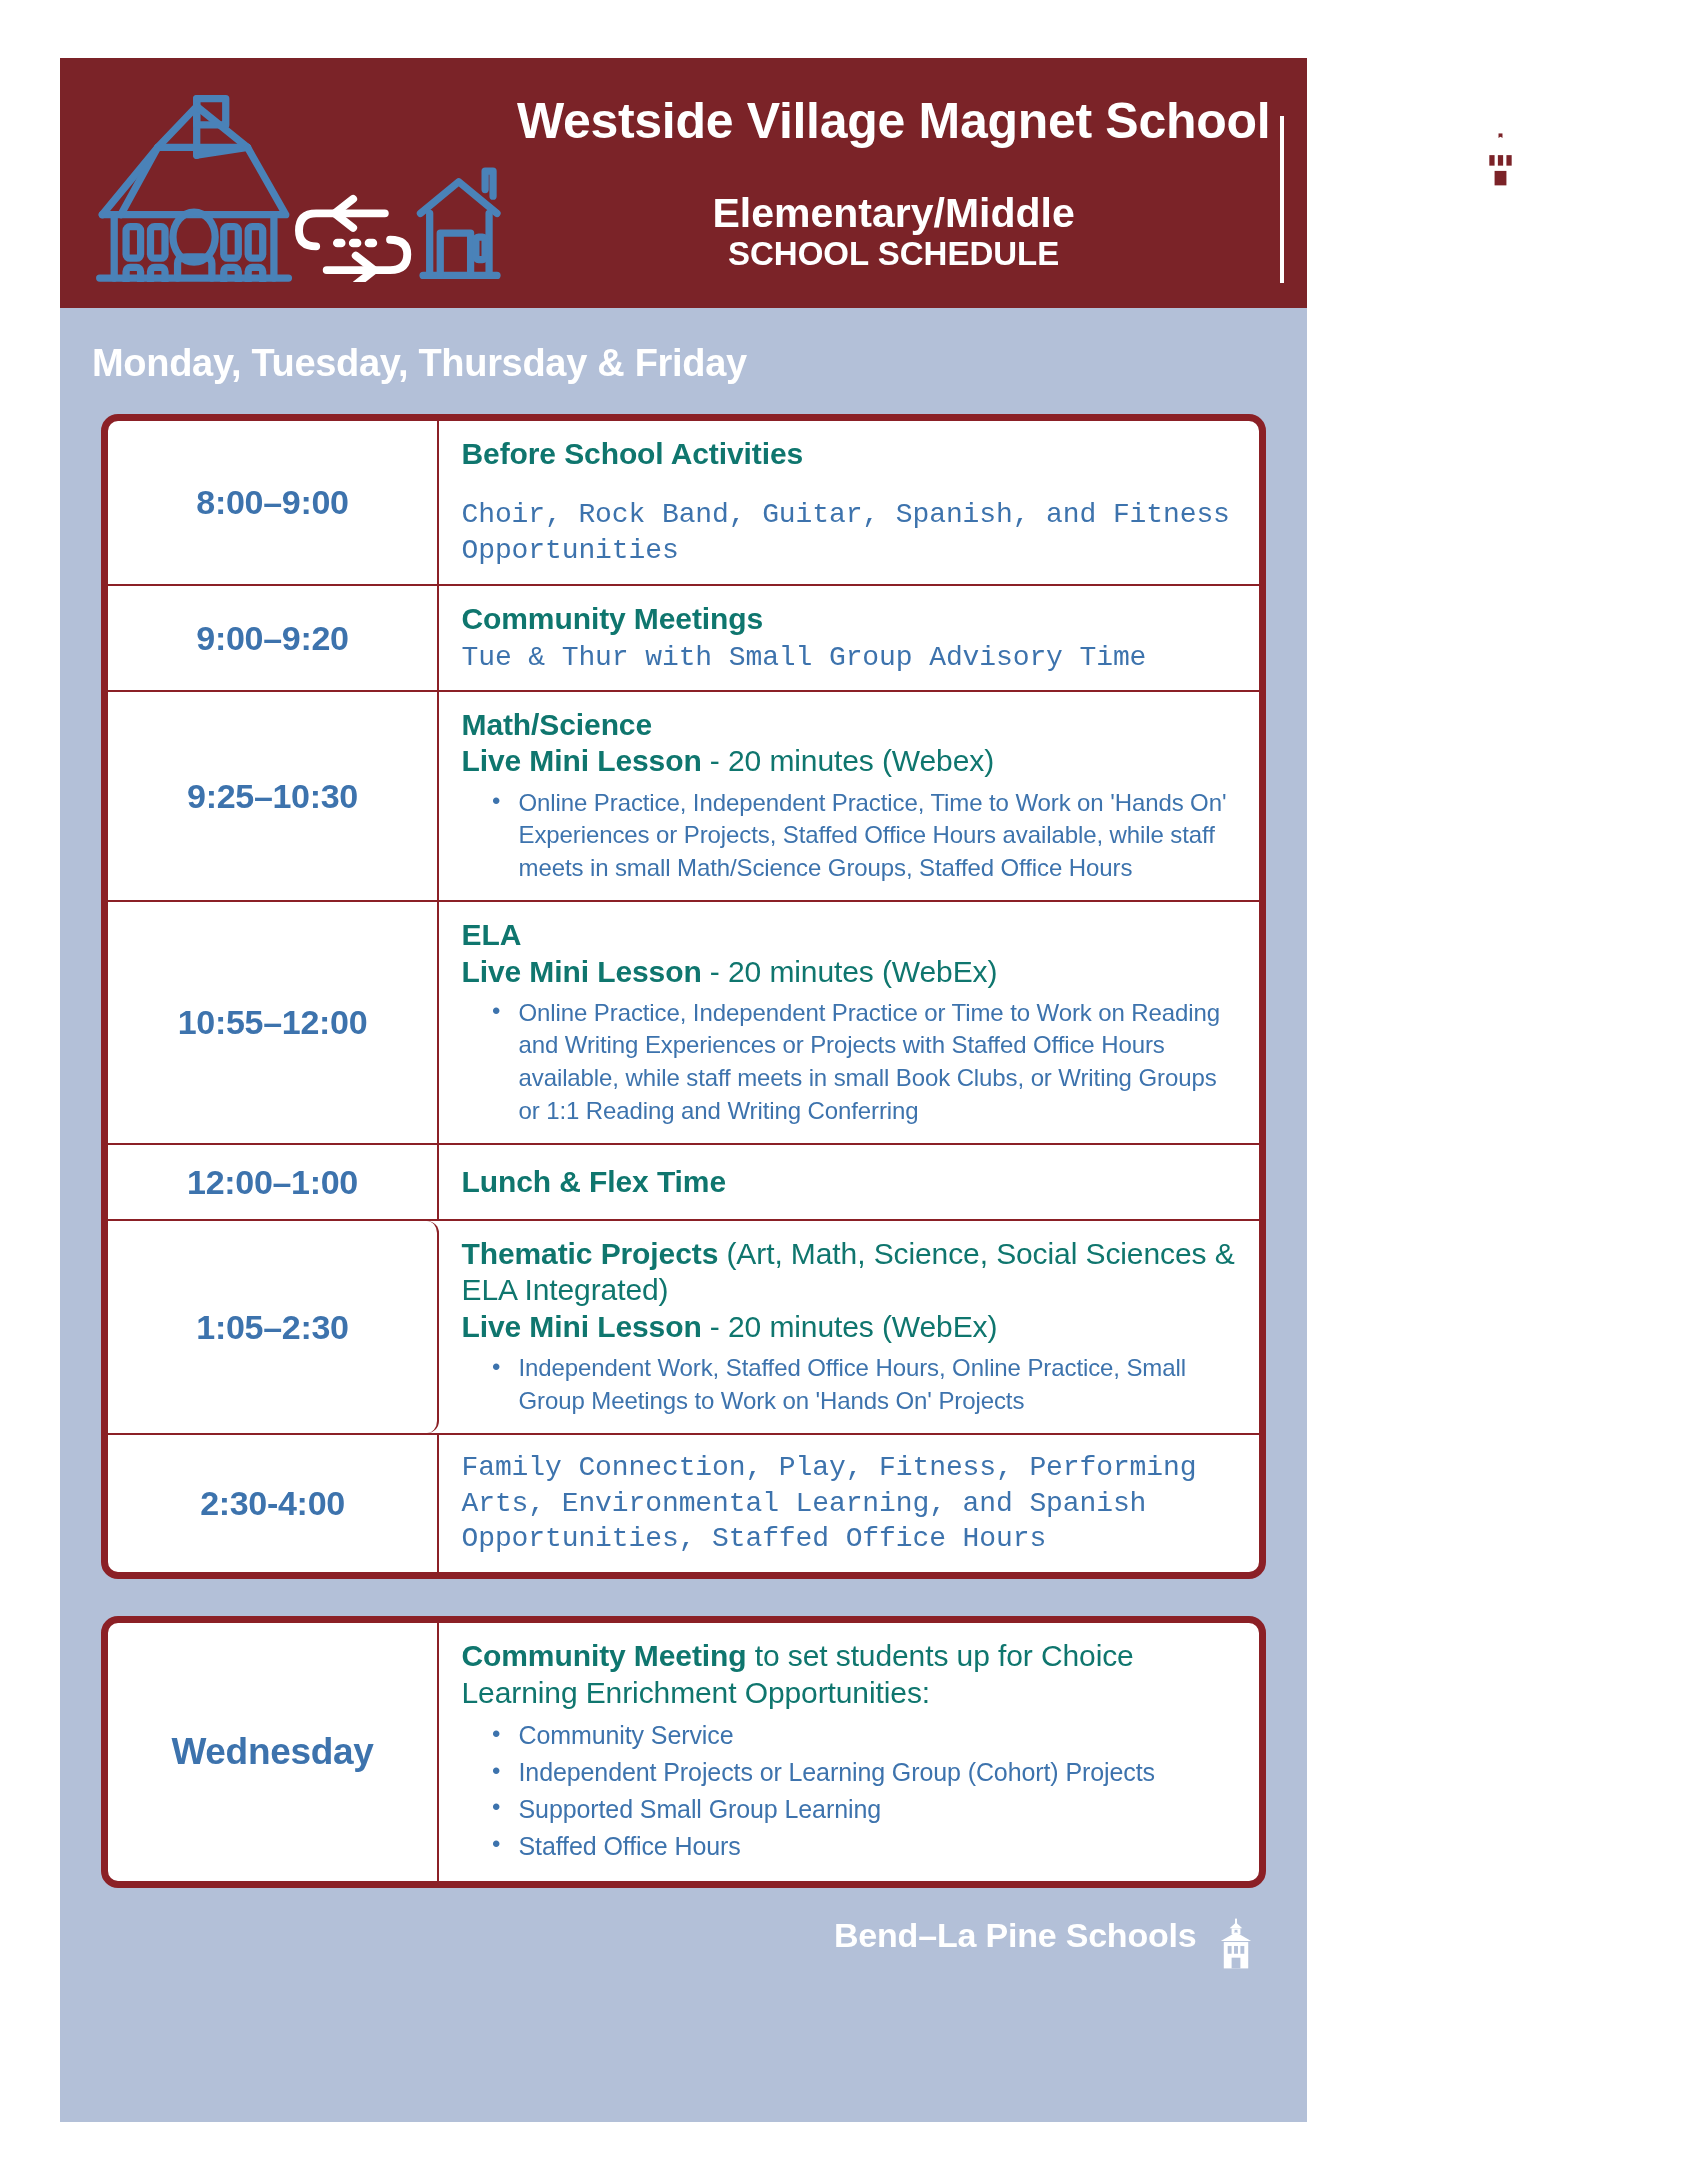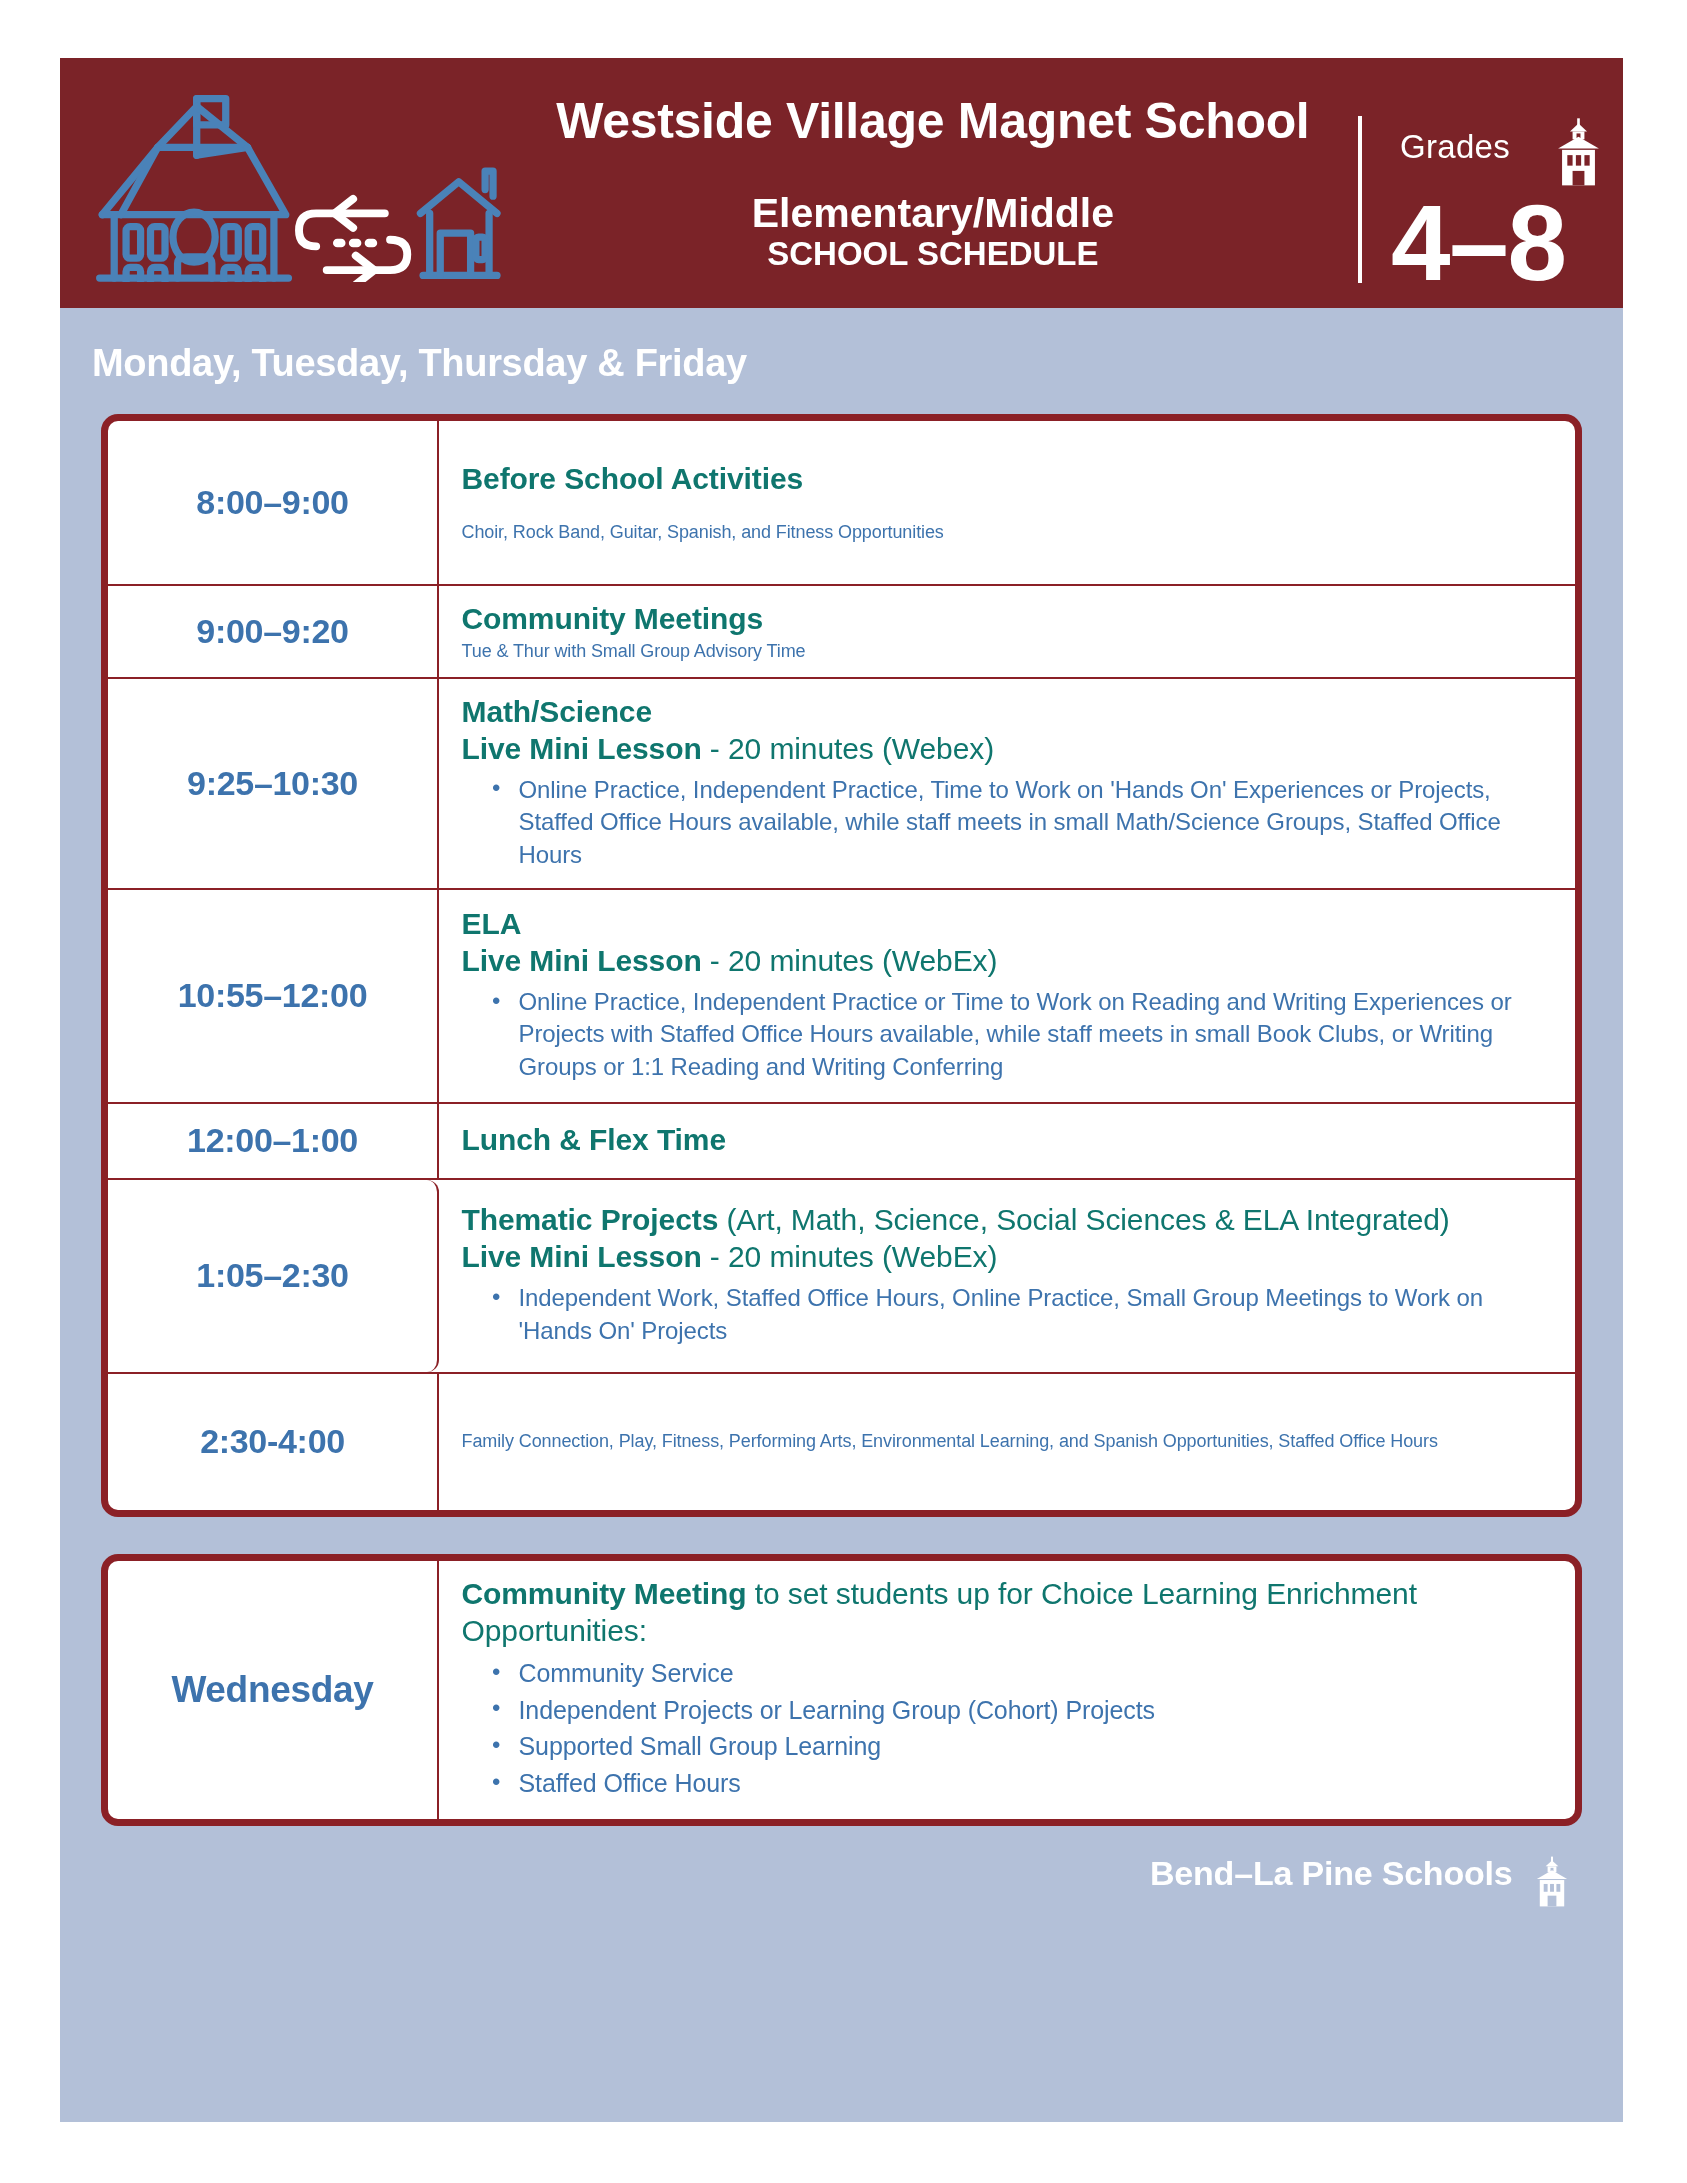--- a/index.html
+++ b/index.html
@@ -11,21 +11,21 @@
     width: 1687px;
     height: 2183px;
     font-family: "Liberation Sans", sans-serif;
     -webkit-font-smoothing: antialiased;
   }
 
   .page {
     position: absolute;
     left: 60px;
     top: 58px;
-    width: 1563px;
+    width: 1247px;
     height: 2064px;
     background: #b3c0d8;
     box-sizing: border-box;
   }
 
   
   .header {
     position: relative;
     height: 250px;
     background: #7b2328;
@@ -170,24 +170,25 @@
     font-size: 30px;
     font-weight: bold;
     line-height: 1.22;
     letter-spacing: -0.1px;
   }
   .b-title .light {
     font-weight: normal;
   }
   .b-sub {
     color: #3d73ad;
-    font-size: 18px;
+    font-size: 28px;
     font-weight: normal;
     line-height: 1.28;
     letter-spacing: -0.1px;
+    font-family: Liberation Mono, monospace;
   }
   .gap-lg { margin-top: 24px; }
   .gap-sm { margin-top: 2.6px; }
 
   ul.bullets {
     margin: 6.6px 0 0 0;
     padding: 0 0 0 57px;
     list-style: none;
   }
   ul.bullets li {

